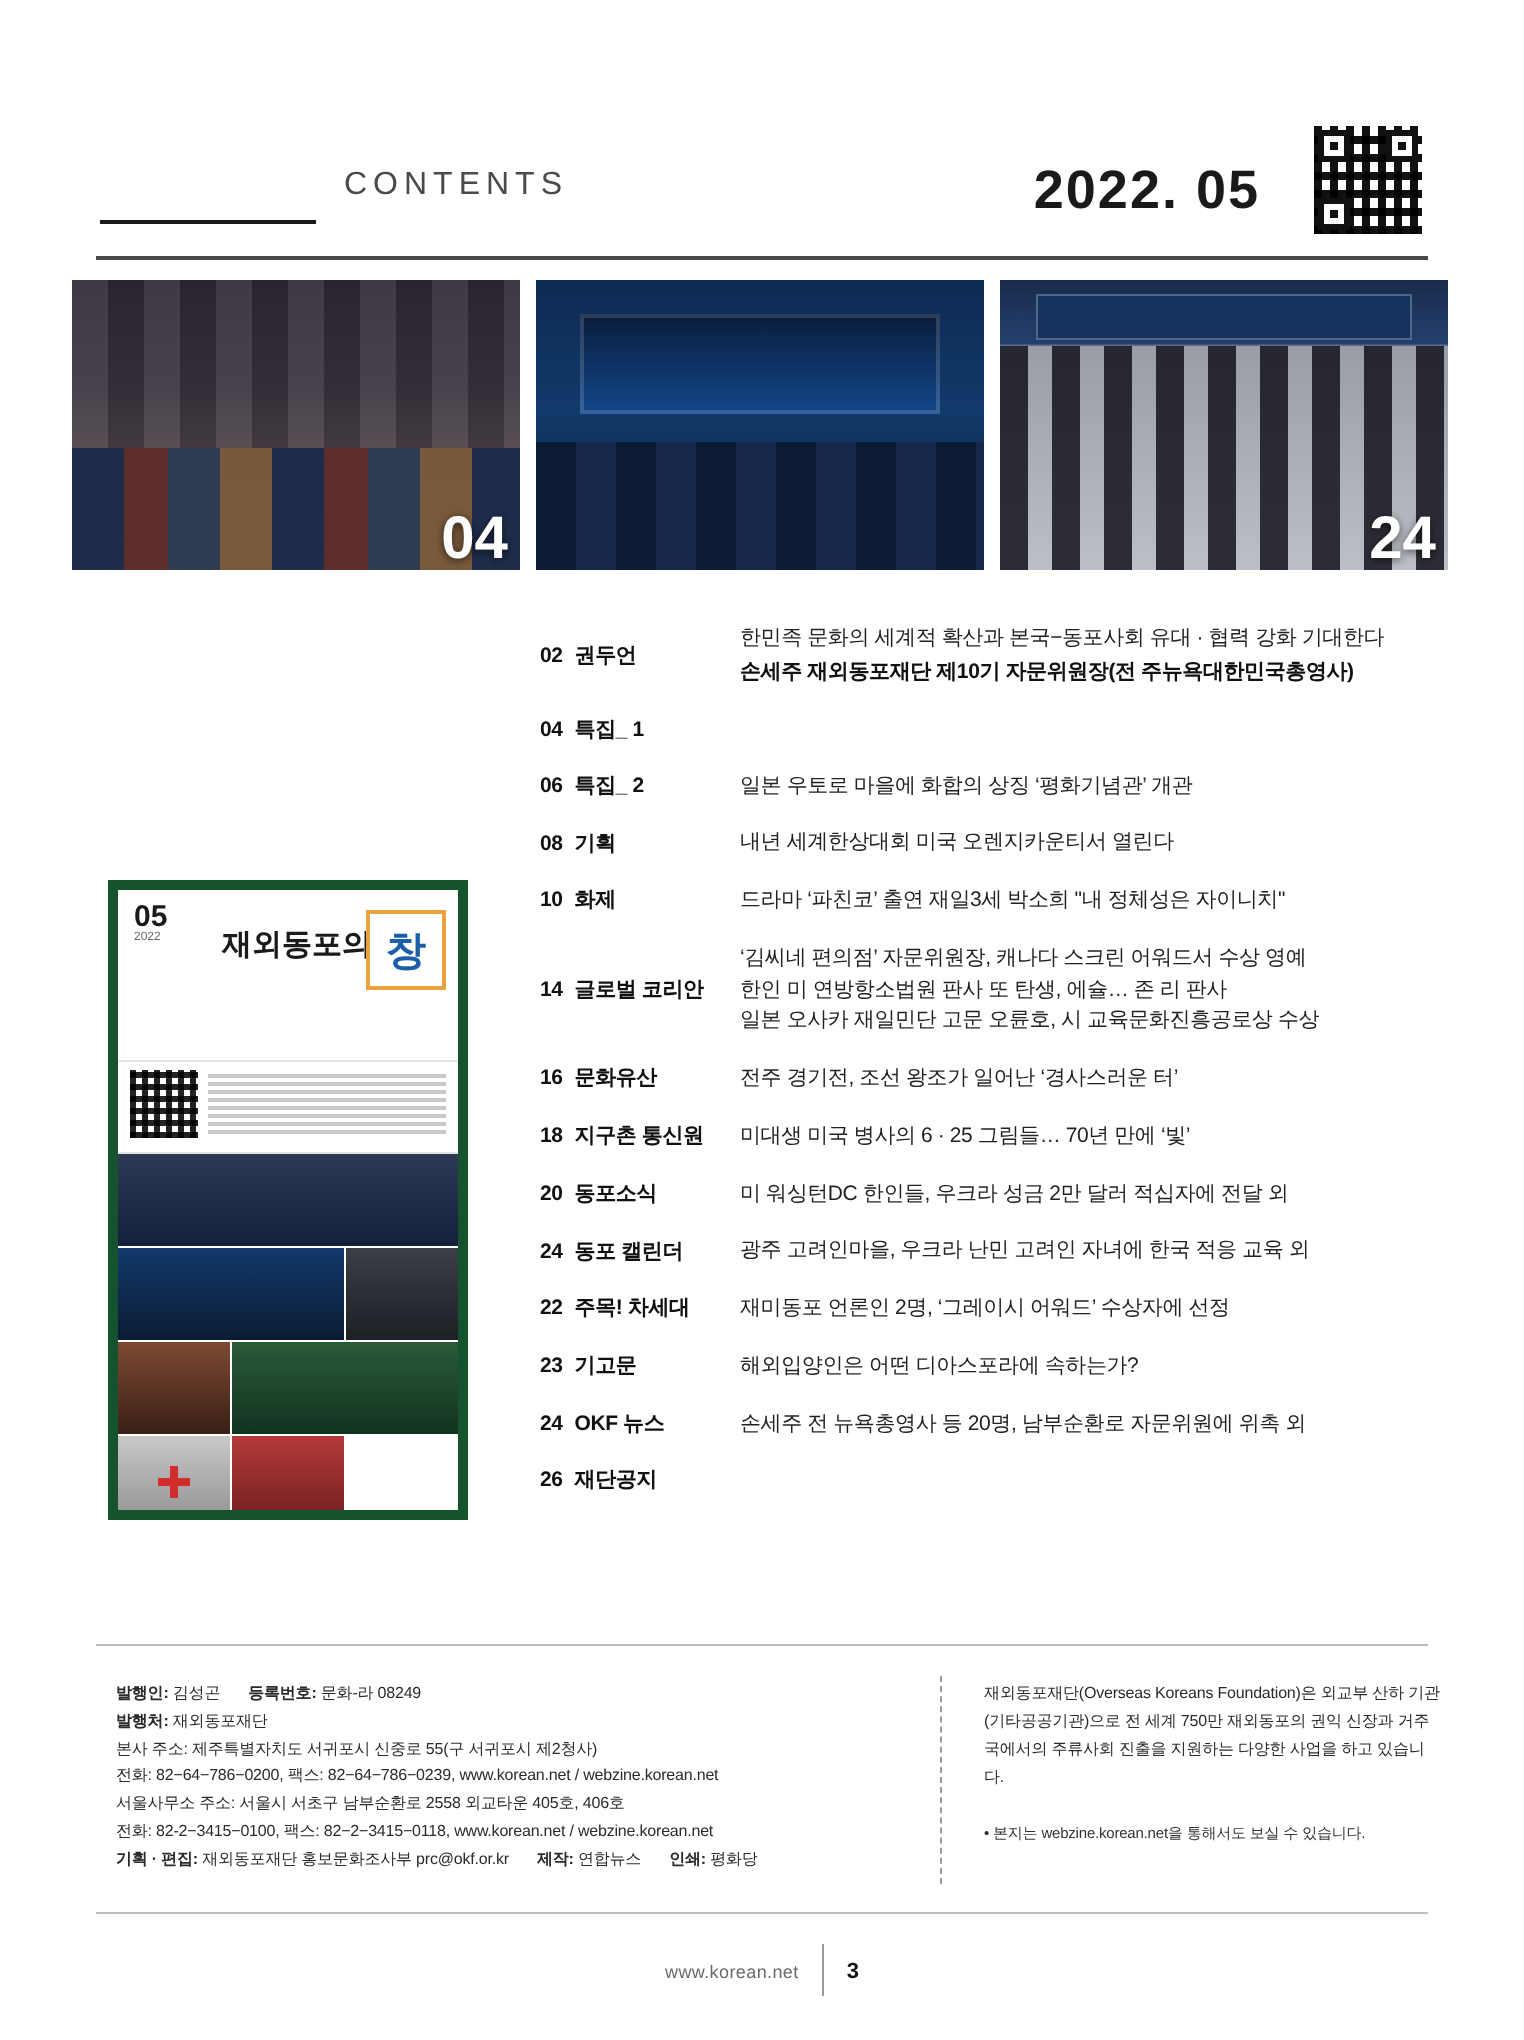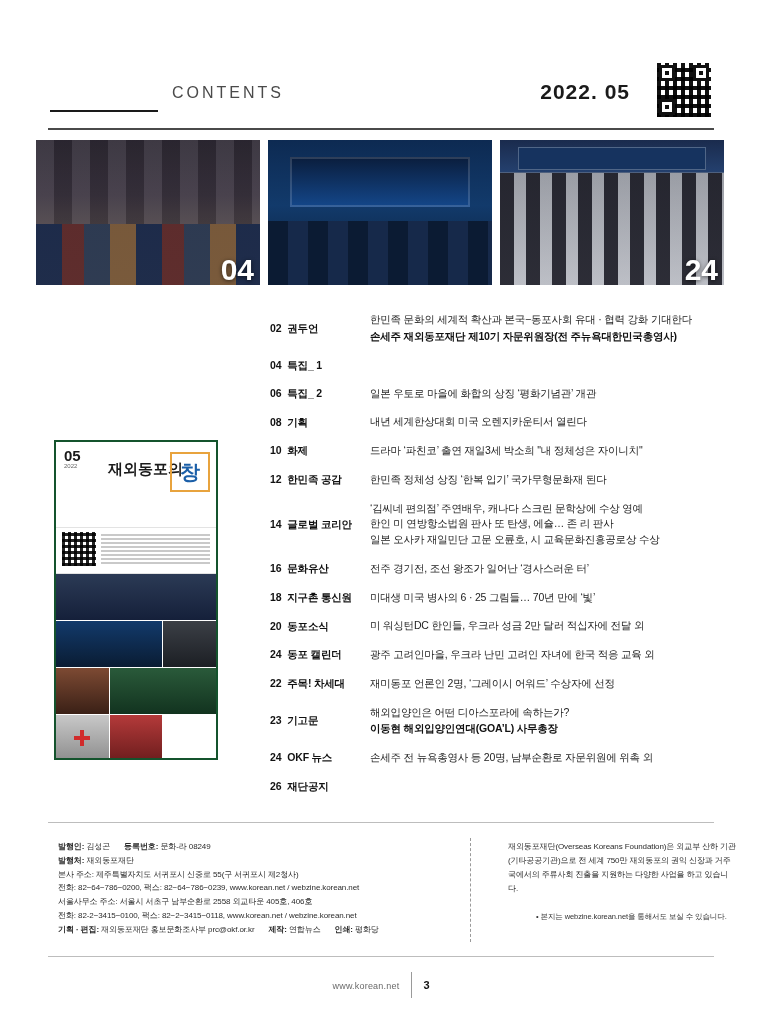--- a/index.html
+++ b/index.html
@@ -40,21 +40,21 @@
     position: absolute;
     left: 124px; top: 48px;
     font-size: 16px;
     letter-spacing: 3px;
     color: #4a4a4a;
     font-weight: 400;
   }
   .issue-date {
     position: absolute;
     right: 84px; top: 44px;
-    font-size: 21px;
+    font-size: 27px;
     font-weight: 700;
     letter-spacing: 1px;
     color: #1a1a1a;
   }
   .qr {
     position: absolute;
     right: 0; top: 24px;
     width: 60px; height: 60px;
     background:
       linear-gradient(90deg,#000 50%,transparent 50%) 0 0/8px 8px,
@@ -164,23 +164,23 @@
     position:absolute; left:8%; right:8%; top:5%;
     height:16%;
     background:#16335f;
     box-shadow: inset 0 0 0 1px rgba(255,255,255,.25);
   }
 
   
   .cover {
     position: absolute;
     left: 54px; top: 440px;
-    width: 164px; height: 320px;
+    width: 180px; height: 320px;
     background: #ffffff;
-    border: 2px solid #14532d;
+    border: 5px solid #14532d;
     overflow: hidden;
   }
   .cover-top {
     position: relative;
     height: 86px;
     background: #ffffff;
     border-bottom: 1px solid #e3e3e3;
   }
   .cover-issue {
     position: absolute; left: 8px; top: 6px;
@@ -298,33 +298,32 @@
   .colophon b { font-weight: 700; }
   .colophon .gap { display:inline-block; width: 14px; }
   .divider-v {
     position: absolute;
     left: 470px; top: 838px;
     height: 104px;
     border-left: 1px dashed #9a9a9a;
   }
   .notice {
     position: absolute;
-    left: 508px; top: 840px;
+    left: 492px; top: 840px;
     width: 230px;
     font-size: 8px;
     line-height: 1.75;
     color: #2b2b2b;
     letter-spacing: -0.1px;
   }
   .notice .small {
     display: block;
     margin-top: 14px;
     font-size: 7.5px;
     color: #333;
-    margin-left: 28px;
   }
   .rule-foot {
     position: absolute;
     left: 48px; right: 48px; top: 956px;
     height: 1px; background: #bdbdbd;
   }
   .pagefoot {
     position: absolute;
     left: 0; right: 0; top: 972px;
     text-align: center;
@@ -445,35 +444,27 @@
 
   <div class="toc-row">
     <div class="toc-left">
       <span class="num">10</span><span>화제</span>
     </div>
     <div class="toc-right">
       <span class="ln">드라마 ‘파친코’ 출연 재일3세 박소희 "내 정체성은 자이니치"</span>
     </div>
   </div>
 
-  <div class="toc-row">
-    <div class="toc-left">
-      <span class="num">12</span><span>한민족 공감</span>
-    </div>
-    <div class="toc-right">
-      <span class="ln">한민족 정체성 상징 ‘한복 입기’ 국가무형문화재 된다</span>
-    </div>
-  </div>
 
   <div class="toc-row">
     <div class="toc-left">
       <span class="num">14</span><span>글로벌 코리안</span>
     </div>
     <div class="toc-right">
-      <span class="ln">‘김씨네 편의점’ 주연배우, 캐나다 스크린 문학상에 수상 영예</span>
+      <span class="ln">‘김씨네 편의점’ 자문위원장, 캐나다 스크린 어워드서 수상 영예</span>
       <span class="ln">한인 미 연방항소법원 판사 또 탄생, 에슐… 존 리 판사</span>
       <span class="ln">일본 오사카 재일민단 고문 오륜호, 시 교육문화진흥공로상 수상</span>
     </div>
   </div>
 
   <div class="toc-row">
     <div class="toc-left">
       <span class="num">16</span><span>문화유산</span>
     </div>
     <div class="toc-right">
@@ -516,21 +507,20 @@
       <span class="ln">재미동포 언론인 2명, ‘그레이시 어워드’ 수상자에 선정</span>
     </div>
   </div>
 
   <div class="toc-row">
     <div class="toc-left">
       <span class="num">23</span><span>기고문</span>
     </div>
     <div class="toc-right">
       <span class="ln">해외입양인은 어떤 디아스포라에 속하는가?</span>
-      <span class="sub">이동현 해외입양인연대(GOA’L) 사무총장</span>
     </div>
   </div>
 
   <div class="toc-row">
     <div class="toc-left">
       <span class="num">24</span><span>OKF 뉴스</span>
     </div>
     <div class="toc-right">
       <span class="ln">손세주 전 뉴욕총영사 등 20명, 남부순환로 자문위원에 위촉 외</span>
     </div>

